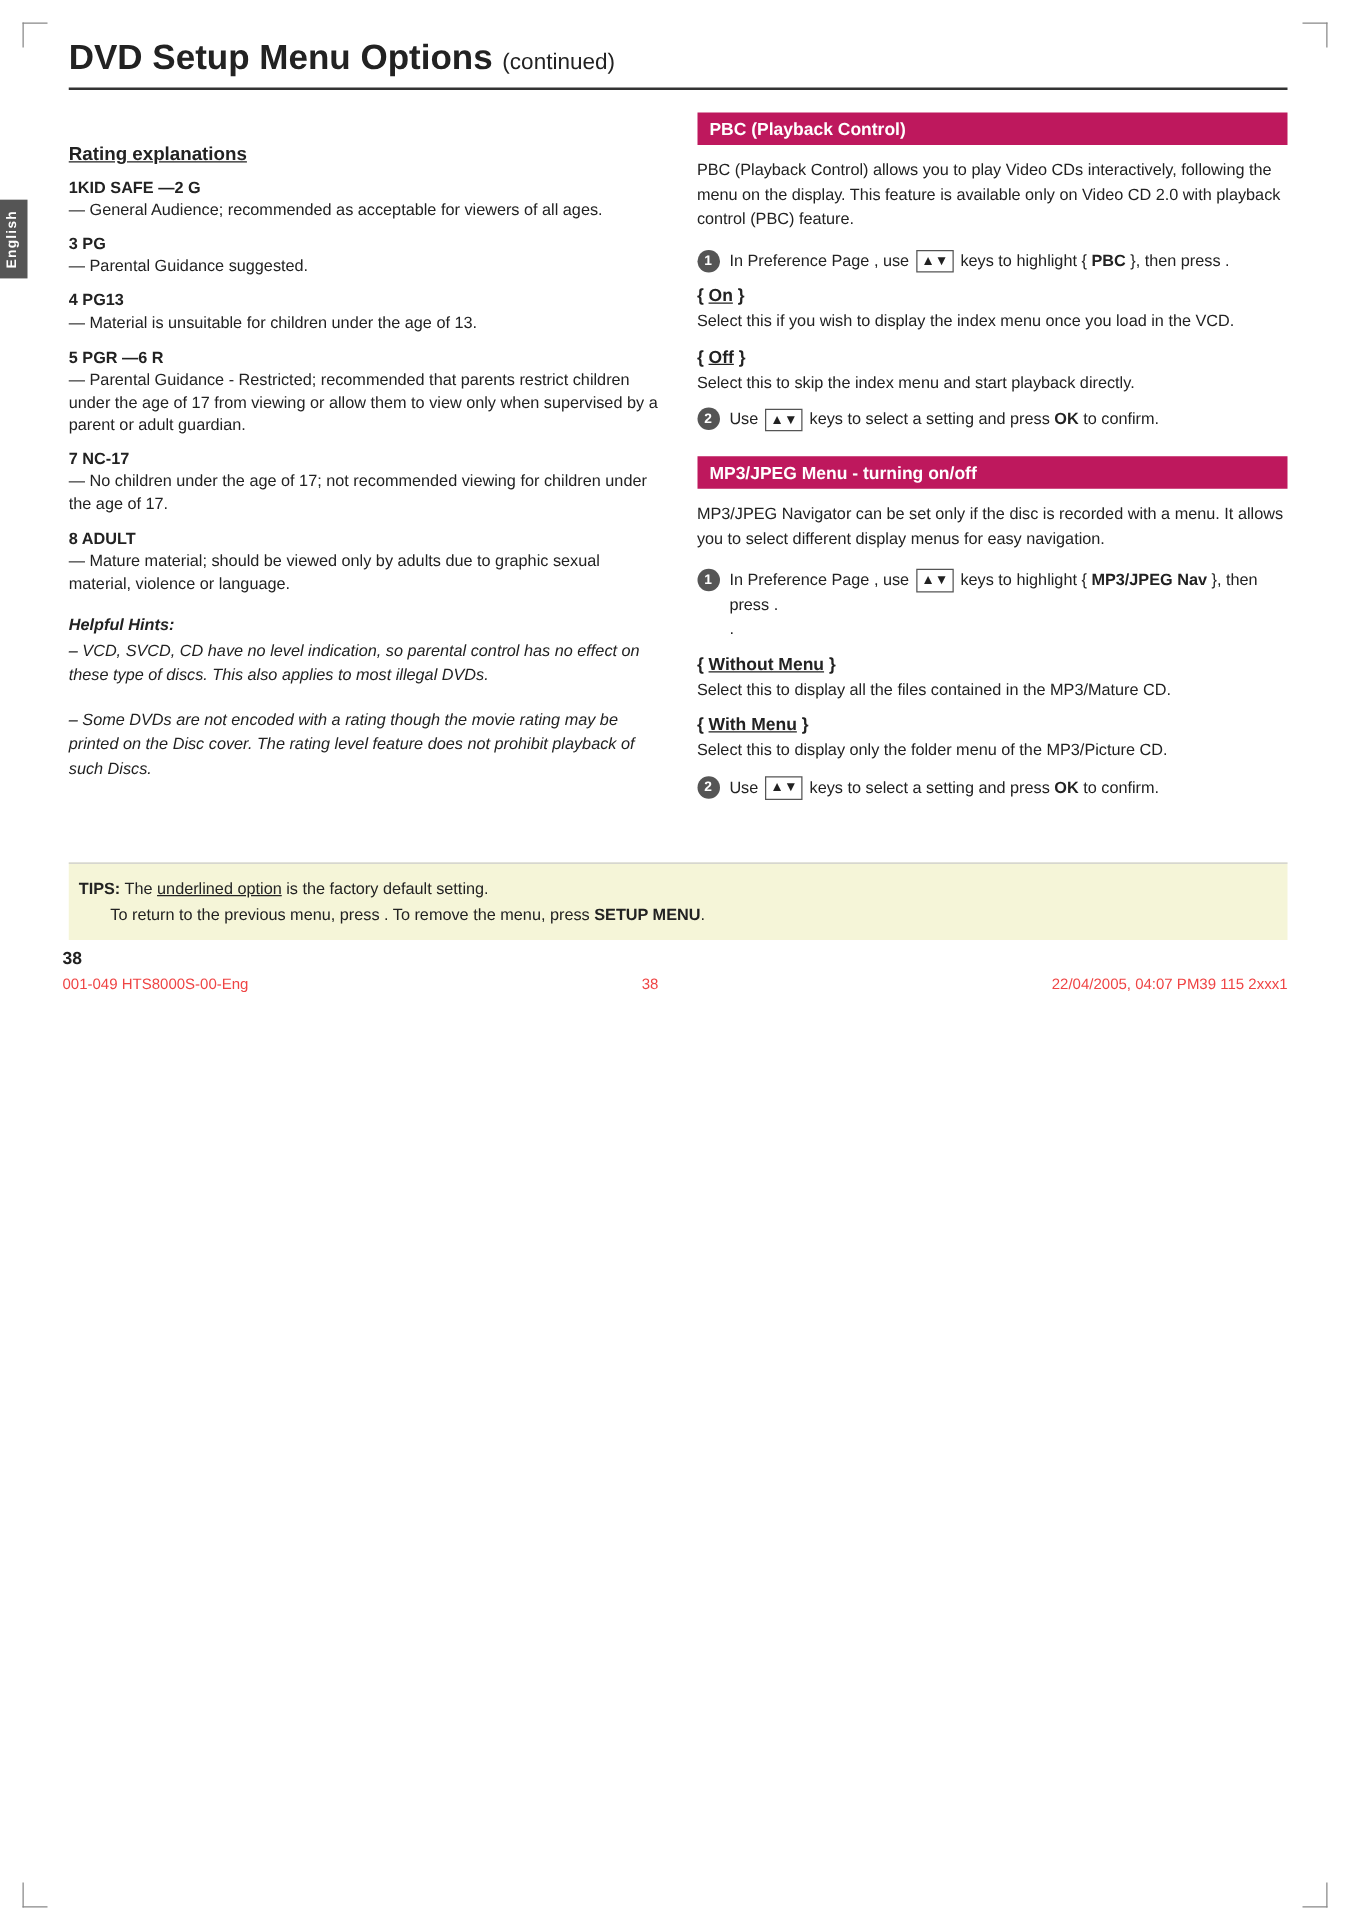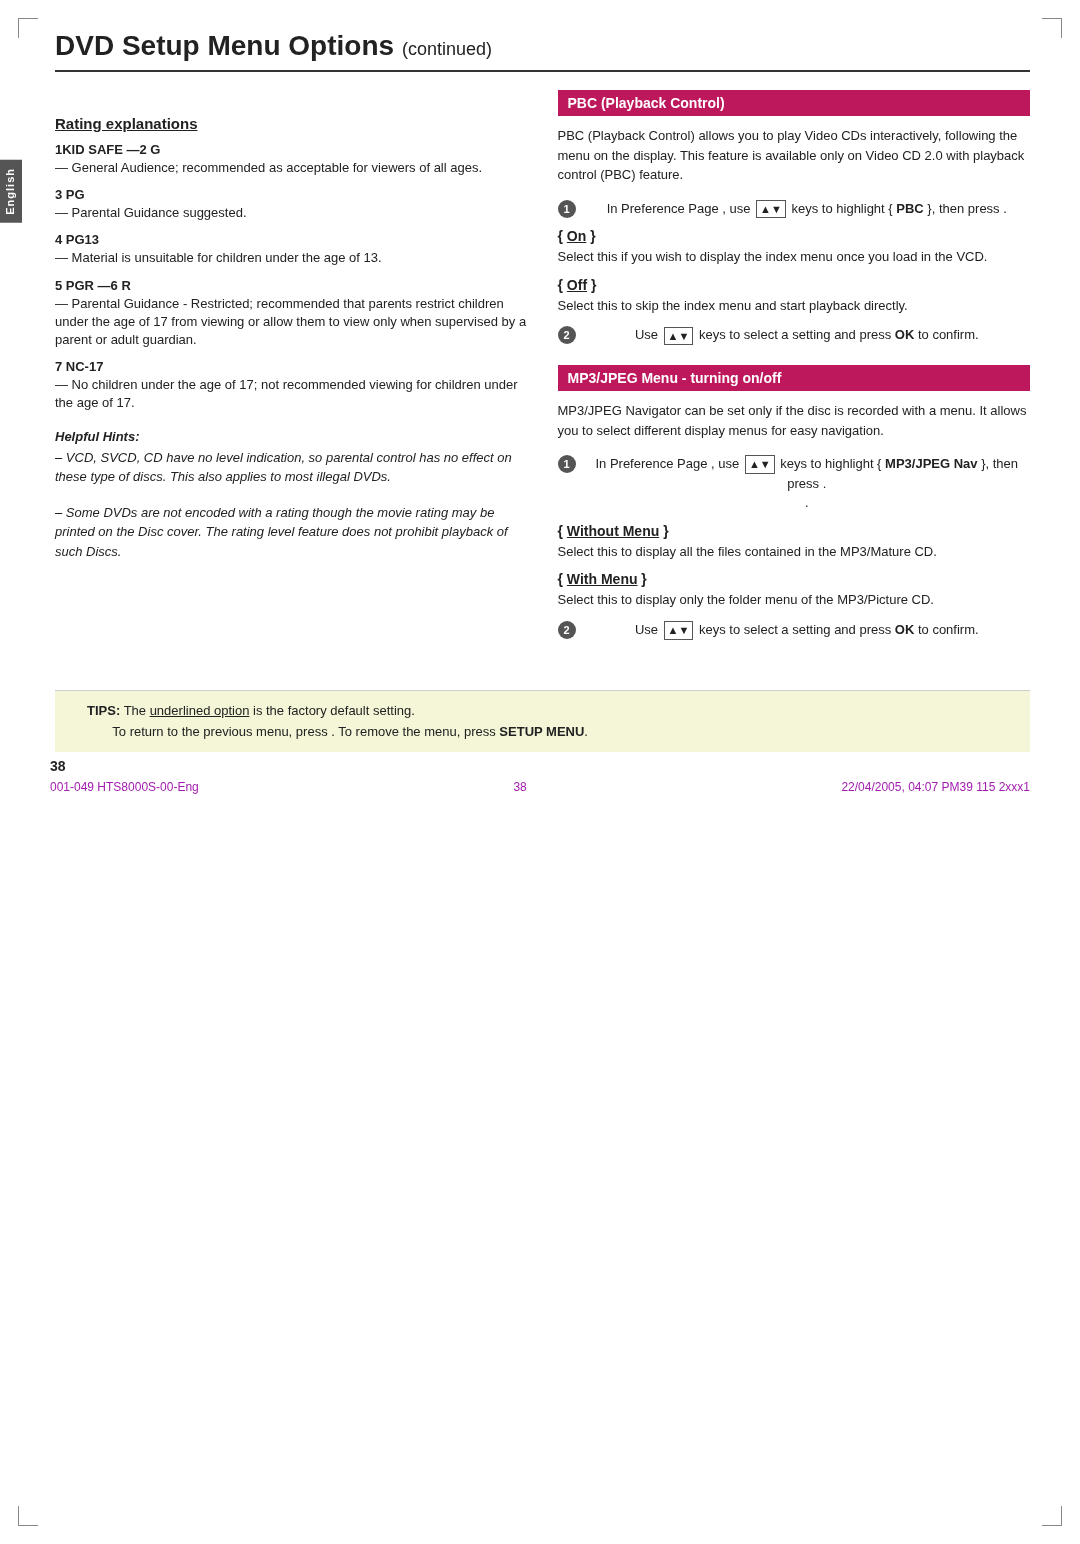--- a/index.html
+++ b/index.html
@@ -146,21 +146,20 @@
       display: flex;
       align-items: center;
       justify-content: center;
       flex-shrink: 0;
       margin-top: 1px;
     }
     .step-text {
       font-size: 13px;
       line-height: 1.5;
       flex: 1;
-      text-align: center;
     }
 
     
     .option-block {
       margin-bottom: 10px;
     }
     .option-title {
       font-size: 14px;
       font-weight: bold;
       margin-bottom: 3px;
@@ -179,39 +178,39 @@
       padding: 0 3px;
       margin: 0 2px;
       vertical-align: middle;
     }
 
     
     .tips-bar {
       background: #f5f5d8;
       border-top: 1px solid #ccc;
       margin-top: 30px;
-      padding: 10px 32px;
+      padding: 10px 8px;
       font-size: 13px;
       line-height: 1.6;
     }
     .tips-bar .tips-label {
       font-weight: bold;
     }
     .tips-bar .underline { text-decoration: underline; }
     .tips-bar .bold { font-weight: bold; }
 
     
     .footer-bar {
       display: flex;
       justify-content: space-between;
       align-items: center;
       margin-top: 6px;
       padding: 0 50px;
       font-size: 12px;
-      color: #a21caf;
+      color: #ef4444;
     }
     .page-number {
       font-size: 14px;
       font-weight: bold;
       text-align: left;
       padding: 0 50px;
       margin-top: 6px;
     }
 
     .right-section {
@@ -260,20 +259,24 @@
         <div class="rating-item">
           <div class="rating-title">5 PGR —6 R</div>
           <div class="rating-desc">— Parental Guidance - Restricted; recommended that parents restrict children under the age of 17 from viewing or allow them to view only when supervised by a parent or adult guardian.</div>
         </div>
 
         <div class="rating-item">
           <div class="rating-title">7 NC-17</div>
           <div class="rating-desc">— No children under the age of 17; not recommended viewing for children under the age of 17.</div>
         </div>
 
+        <div class="rating-item">
+          <div class="rating-title">8 ADULT</div>
+          <div class="rating-desc">— Mature material; should be viewed only by adults due to graphic sexual material, violence or language.</div>
+        </div>
 
         <div class="helpful-hints">
           <div class="hints-title">Helpful Hints:</div>
           <div class="hints-text">– VCD, SVCD, CD have no level indication, so parental control has no effect on these type of discs. This also applies to most illegal DVDs.</div>
           <br>
           <div class="hints-text">– Some DVDs are not encoded with a rating though the movie rating may be printed on the Disc cover. The rating level feature does not prohibit playback of such Discs.</div>
         </div>
       </div>
 
       <div class="col-right">

